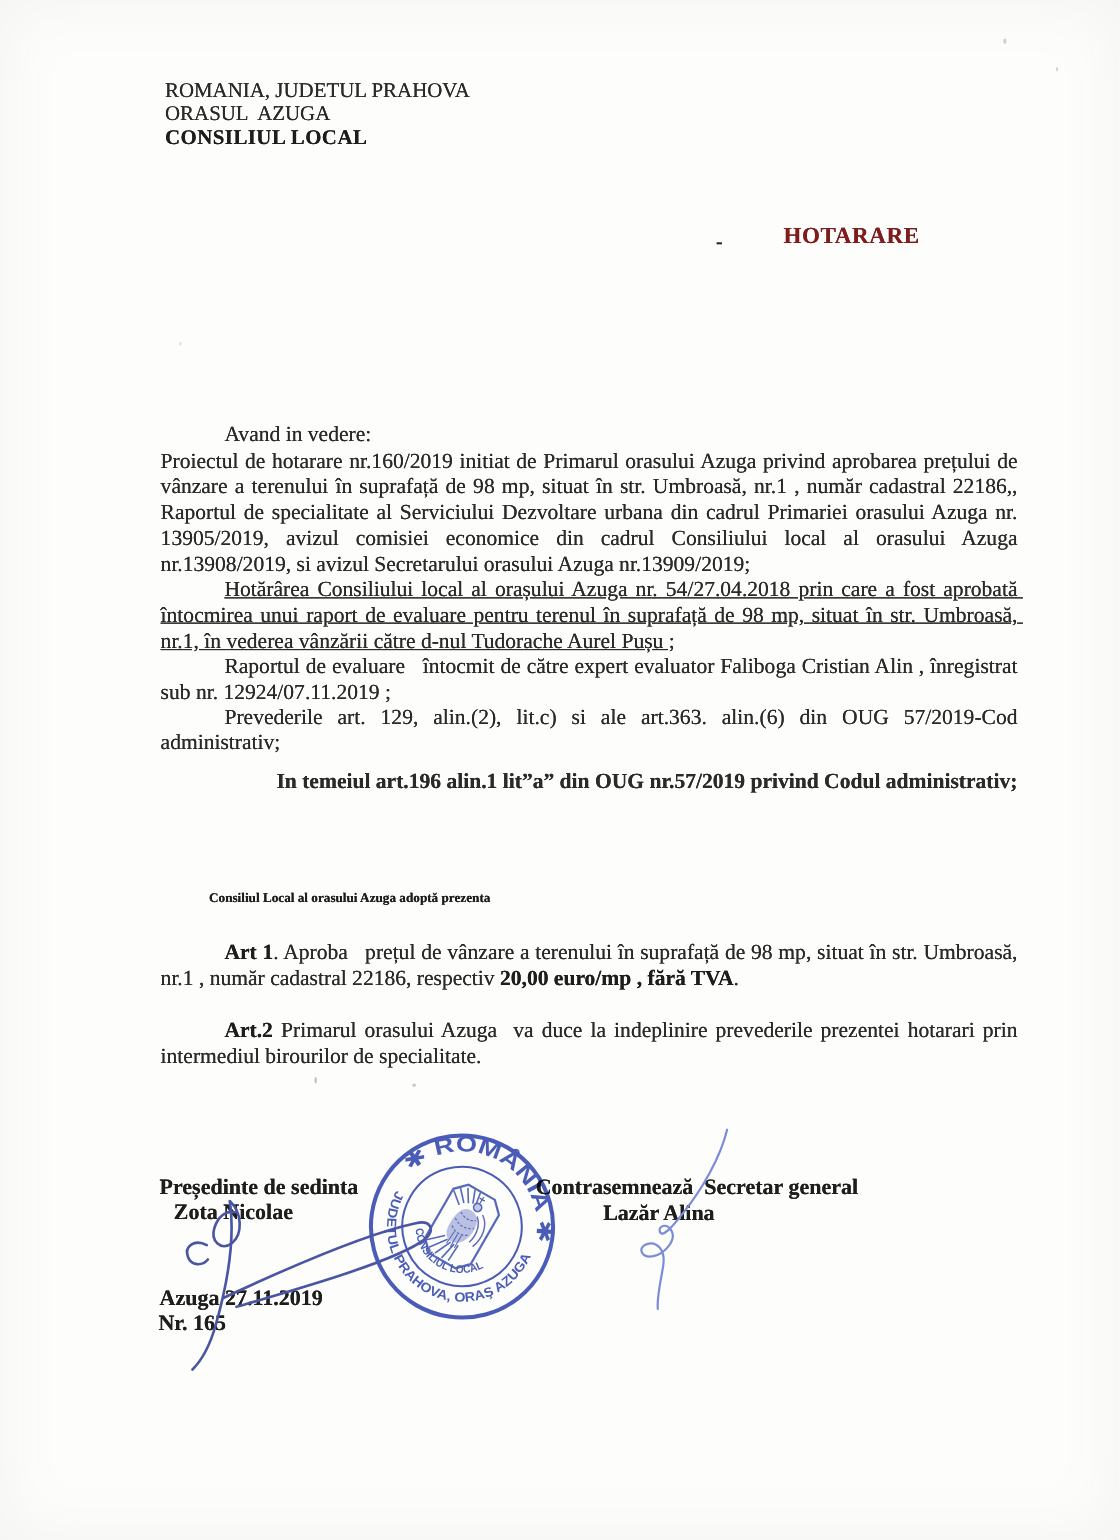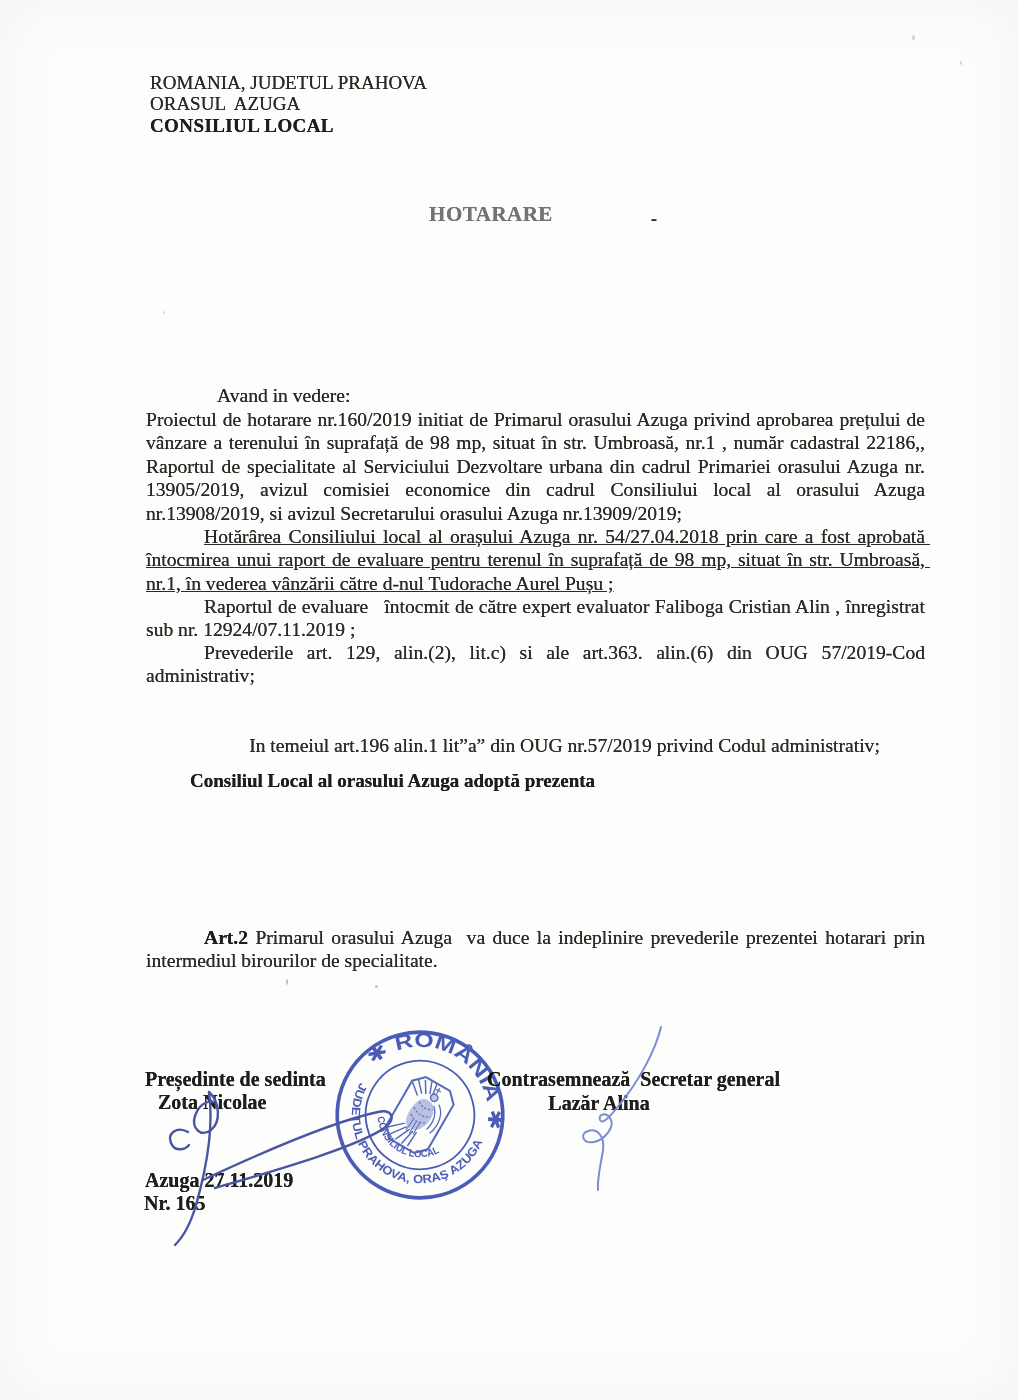--- a/index.html
+++ b/index.html
@@ -11,33 +11,33 @@
     position:relative;
   }
   .page{
     position:absolute;inset:0;
     box-shadow:inset 0 0 60px rgba(120,120,115,0.07);
   }
   .t{white-space:pre-wrap;text-shadow:0 0 .5px currentColor;}
   .abs{position:absolute;}
   .hdr{left:150px;top:72px;font-size:19px;line-height:21.3px;}
   .hdr .b{font-weight:bold;letter-spacing:.4px;color:#1d1d1b;}
-  .doc-title{left:146px;top:202px;width:690px;text-align:center;
-    font-size:21px;font-weight:bold;letter-spacing:.5px;color:#737373;}
+  .doc-title{left:146px;top:202px;width:690px;text-align:right;
+    font-size:21px;font-weight:bold;letter-spacing:.5px;color:#7f1d1d;}
   .title-dash{left:651px;top:209px;font-size:18px;font-weight:bold;}
   .para{left:146px;width:779px;font-size:19.6px;line-height:23.4px;
     text-align:justify;text-justify:inter-word;}
   .subtitle{top:227px;}
-  .avand{left:159px;top:385px;font-size:19.6px;text-indent:58px;}
+  .avand{left:146px;top:385px;font-size:19.6px;text-indent:58px;}
   .p1{top:408px;}
   .p2{top:525px;text-indent:58px;text-decoration:underline;}
   .p3{top:595px;text-indent:58px;}
   .p4{top:641px;text-indent:58px;}
-  .temei{top:734px;text-indent:58px;text-align:center;}
-  .adopta{left:190px;top:770px;font-size:19px;font-weight:bold;color:#1d1d1b;}
+  .temei{top:699px;text-indent:58px;text-align:right;font-weight:bold;}
+  .adopta{left:190px;top:809px;font-size:12px;font-weight:bold;color:#1d1d1b;}
   .heading2{left:146px;top:811px;width:742px;text-align:center;
     font-size:20px;font-weight:bold;letter-spacing:2px;word-spacing:2px;color:#1d1d1b;}
   .art1{top:855px;text-indent:58px;}
   .art2{top:926px;text-indent:58px;}
   .bold{font-weight:bold;color:#1d1d1b;}
   .sig{font-size:20px;font-weight:bold;color:#1e1e1c;line-height:23px;}
   .pres-title{left:145px;top:1068px;}
   .pres-name{left:158px;top:1091px;}
   .ctr-title{left:487px;top:1068px;}
   .ctr-name{left:466px;top:1092px;width:266px;text-align:center;}
@@ -70,20 +70,21 @@
 
   <div class="abs avand t">Avand in vedere:</div>
   <div class="abs para p1 t">Proiectul de hotarare nr.160/2019 initiat de Primarul orasului Azuga privind aprobarea prețului de vânzare a terenului în suprafață de 98 mp, situat în str. Umbroasă, nr.1 , număr cadastral 22186,, Raportul de specialitate al Serviciului Dezvoltare urbana din cadrul Primariei orasului Azuga nr. 13905/2019, avizul comisiei economice din cadrul Consiliului local al orasului Azuga nr.13908/2019, si avizul Secretarului orasului Azuga nr.13909/2019;</div>
   <div class="abs para p2 t">Hotărârea Consiliului local al orașului Azuga nr. 54/27.04.2018 prin care a fost aprobată întocmirea unui raport de evaluare pentru terenul în suprafață de 98 mp, situat în str. Umbroasă, nr.1, în vederea vânzării către d-nul Tudorache Aurel Pușu ;</div>
   <div class="abs para p3 t">Raportul de evaluare   întocmit de către expert evaluator Faliboga Cristian Alin , înregistrat sub nr. 12924/07.11.2019 ;</div>
   <div class="abs para p4 t">Prevederile art. 129, alin.(2), lit.c) si ale art.363. alin.(6) din OUG 57/2019-Cod administrativ;</div>
 
   <div class="abs para temei t">In temeiul art.196 alin.1 lit”a” din OUG nr.57/2019 privind Codul administrativ;</div>
   <div class="abs adopta t">Consiliul Local al orasului Azuga adoptă prezenta</div>
 
+  <div class="abs para art1"><span class="bold t">Art 1</span><span class="t">. Aproba   prețul de vânzare a terenului în suprafață de 98 mp, situat în str. Umbroasă, nr.1 , număr cadastral 22186, respectiv </span><span class="bold t">20,00 euro/mp , fără TVA</span><span class="t">.</span></div>
 
   <div class="abs para art2"><span class="bold t">Art.2</span><span class="t"> Primarul orasului Azuga  va duce la indeplinire prevederile prezentei hotarari prin intermediul birourilor de specialitate.</span></div>
 
   <div class="abs sig pres-title t">Președinte de sedinta</div>
   <div class="abs sig pres-name t">Zota Nicolae</div>
   <div class="abs sig ctr-title t">Contrasemnează  Secretar general</div>
   <div class="abs sig ctr-name t">Lazăr Alina</div>
   <div class="abs sig date-line t">Azuga 27.11.2019</div>
   <div class="abs sig nr-line t">Nr. 165</div>
 

